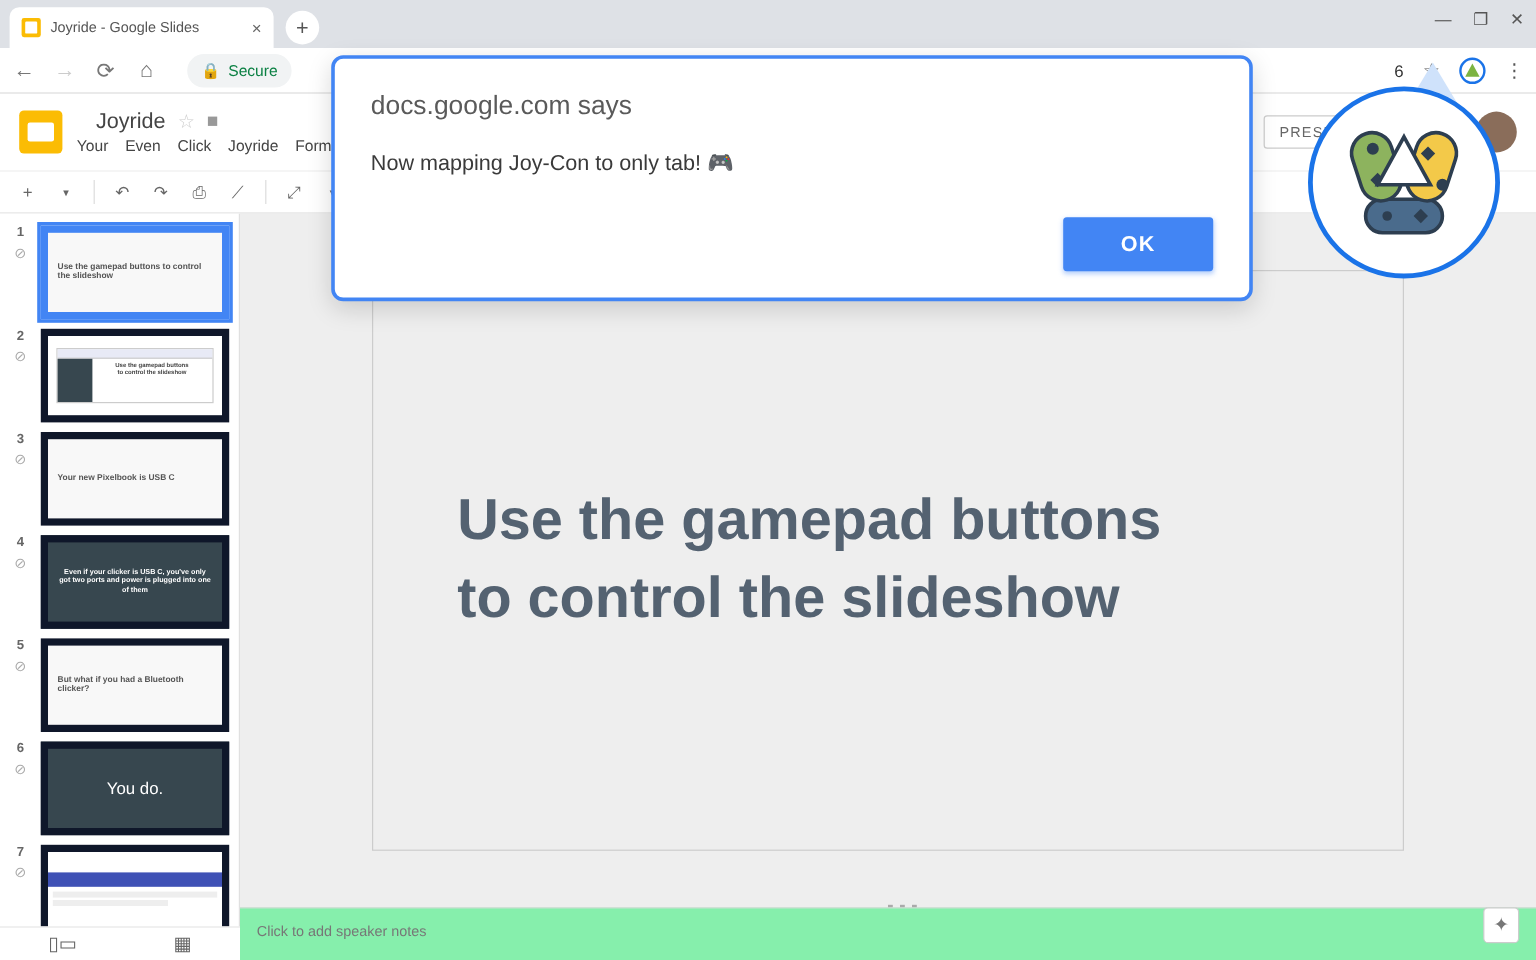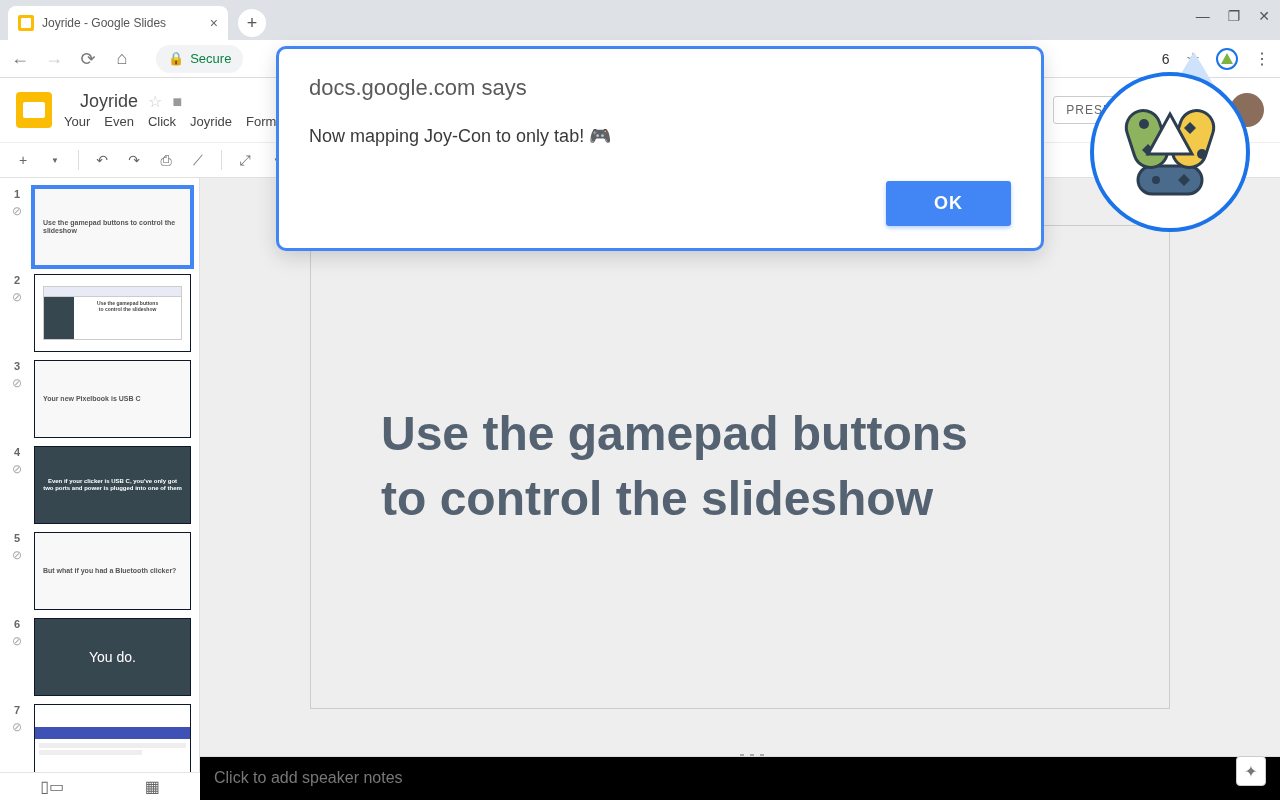--- a/index.html
+++ b/index.html
@@ -43,36 +43,36 @@
   .tool-btn { width: 26px; height: 26px; display: flex; align-items: center; justify-content: center; font-size: 14px; border-radius: 3px; }
   .tool-sep { width: 1px; height: 20px; background: #ddd; margin: 0 4px; }
 
   
   .slides-body { display: flex; height: calc(800px - 40px - 38px - 64px - 36px); }
   .thumb-rail { width: 200px; border-right: 1px solid #e0e0e0; overflow-y: auto; padding: 6px 0; background: #fff; }
   .thumb-row { display: flex; padding: 4px 8px 4px 4px; gap: 4px; }
   .thumb-num-col { width: 26px; display: flex; flex-direction: column; align-items: center; gap: 4px; }
   .thumb-num { font-size: 11px; color: #666; font-weight: bold; }
   .thumb-skip { font-size: 12px; color: #aaa; }
-  .thumb { flex: 1; height: 78px; border: 1px solid #0f172a; background: #f8f8f8; position: relative; overflow: hidden; display: flex; align-items: center; justify-content: center; text-align: center; }
+  .thumb { flex: 1; height: 78px; border: 6px solid #0f172a; background: #f8f8f8; position: relative; overflow: hidden; display: flex; align-items: center; justify-content: center; text-align: center; }
   .thumb.selected { outline: 3px solid #4285f4; border-color: #4285f4; }
   .thumb-text { font-size: 7px; color: #555; font-weight: bold; line-height: 1.2; padding: 0 8px; text-align: left; width: 100%; }
   .thumb.dark { background: #37474f; }
   .thumb.dark .thumb-text { color: #fff; text-align: center; width: auto; }
   .thumb.dark.small .thumb-text { font-size: 6px; }
   .thumb.dark.big .thumb-text { font-size: 14px; font-weight: normal; }
   .thumb.bluebar { background: #fff; align-items: flex-start; flex-direction: column; }
   .thumb.bluebar::before { content: ""; display: block; width: 100%; height: 12px; background: #3f51b5; }
   .thumb.screenshot { background: #fff; }
 
   .canvas-area { flex: 1; background: #eee; display: flex; flex-direction: column; }
   .canvas-wrap { flex: 1; display: flex; align-items: center; justify-content: center; position: relative; }
   .slide-canvas { width: 860px; height: 484px; background: #eee; display: flex; flex-direction: column; justify-content: center; padding-left: 70px; border: 1px solid #ccc; }
   .slide-heading { font-size: 48px; font-weight: 600; color: #546271; line-height: 1.35; font-family: Arial, sans-serif; }
-  .notes-bar { height: 44px; background: #000000; border-top: 1px solid #ddd; padding: 12px 14px; color: #777; font-size: 16px; position: relative; }
+  .notes-bar { height: 44px; background: #86efac; border-top: 1px solid #ddd; padding: 12px 14px; color: #777; font-size: 12px; position: relative; }
   .notes-grip { position: absolute; top: -3px; left: 50%; width: 24px; height: 4px; display: flex; justify-content: space-between; }
   .notes-grip span { width: 4px; height: 2px; background: #aaa; }
 
   
   .bottom-bar { position: absolute; bottom: 0; left: 0; width: 200px; height: 28px; border-top: 1px solid #e6e6e6; display: flex; align-items: center; justify-content: space-around; color: #666; background: #fff; }
   .explore-btn { position: absolute; right: 14px; bottom: 14px; width: 30px; height: 30px; border: 1px solid #ccc; border-radius: 4px; background: #fff; display: flex; align-items: center; justify-content: center; color: #777; }
 
   
   .alert-overlay { position: absolute; left: 276px; top: 46px; width: 768px; background: #fff; border: 3px solid #4285f4; border-radius: 10px; padding: 26px 30px 22px; box-shadow: 0 6px 20px rgba(0,0,0,0.15); z-index: 50; }
   .alert-title { font-size: 22px; color: #5a5a5a; margin-bottom: 24px; }

